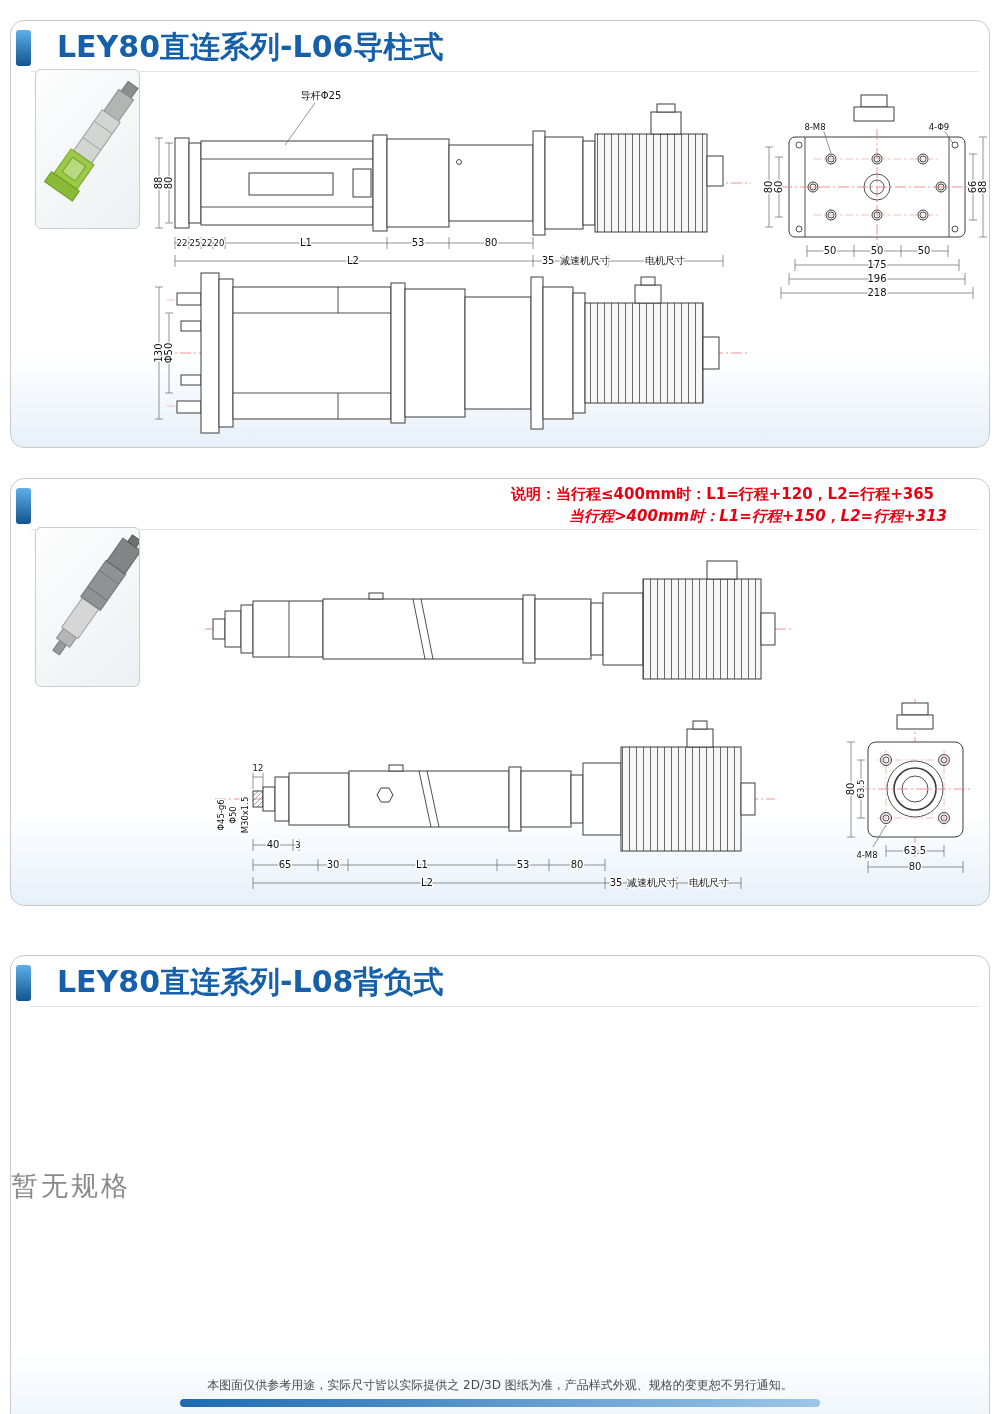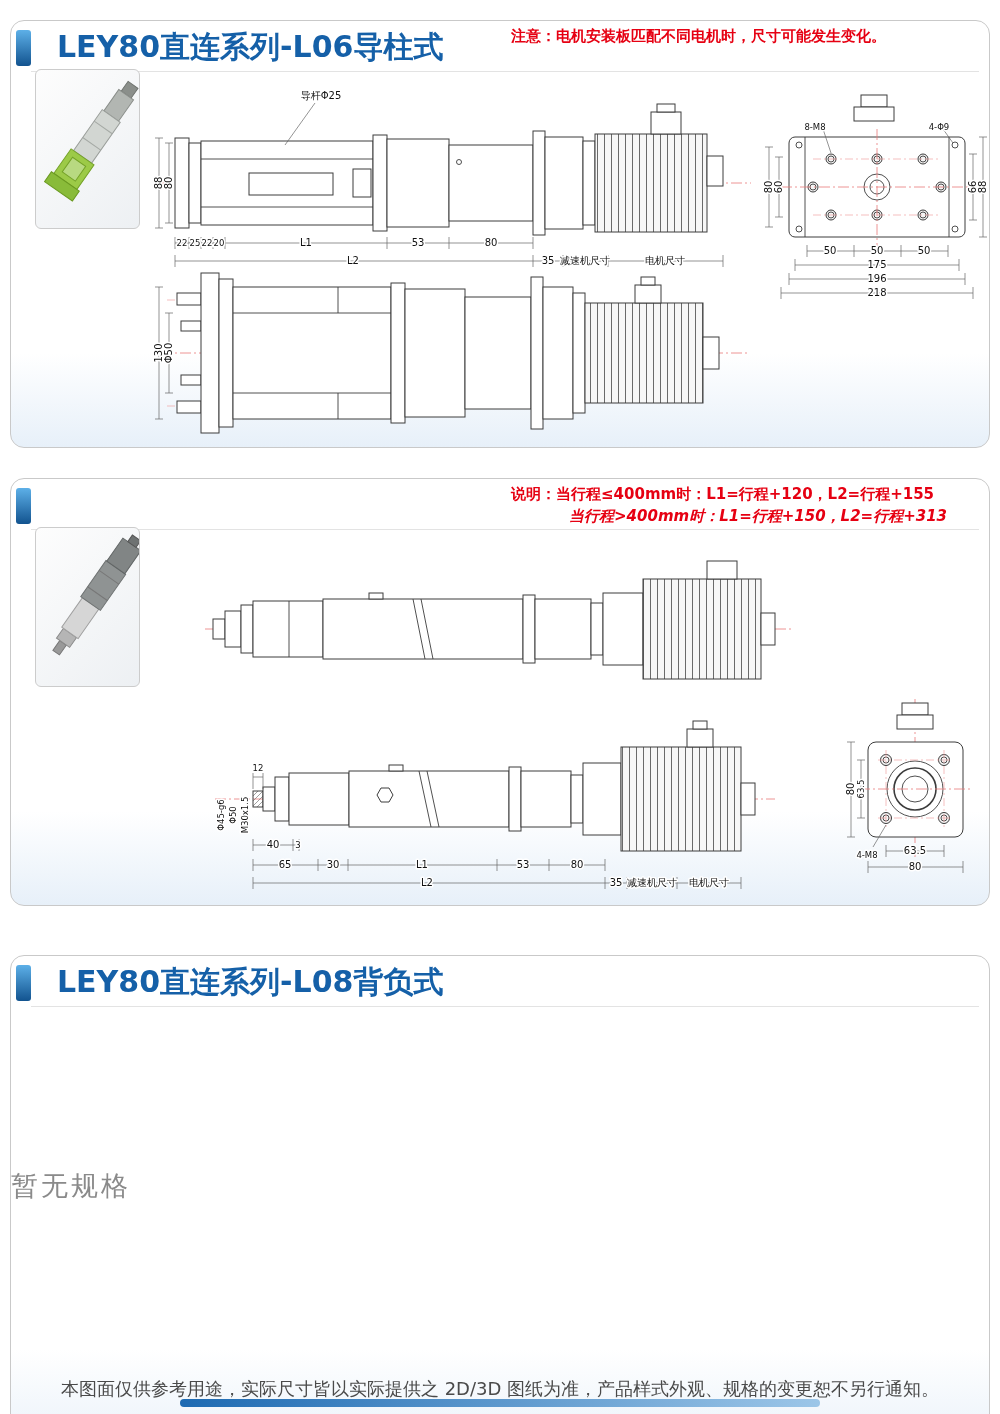--- a/index.html
+++ b/index.html
@@ -34,21 +34,21 @@
     border:1px solid #ccc; border-radius:6px;
     background:linear-gradient(135deg,#fdfdfd,#edf0f3);
   }
   svg.draw { position:absolute; overflow:visible; }
   .empty-text {
     position:absolute; top:212px; width:100%; text-align:left;
     font-size:27px; color:#8a8a8a; letter-spacing:3px;
   }
   .footer-text {
     position:absolute; top:1377px; width:100%; text-align:center;
-    font-size:18px; color:#4a4a4a;
+    font-size:12px; color:#4a4a4a;
   }
   .footer-bar {
     position:absolute; top:1399px; left:180px; width:640px; height:8px;
     border-radius:4px;
     background:linear-gradient(90deg,#1d6ab2,#9cc6e8);
   }
   
   .o   { fill:#ffffff; stroke:#3c3c3c; stroke-width:1; }
   .o2  { fill:#f4f4f4; stroke:#3c3c3c; stroke-width:1; }
   .l   { stroke:#3c3c3c; stroke-width:0.9; fill:none; }
@@ -74,21 +74,20 @@
     <pattern id="hatch" width="5" height="5" patternUnits="userSpaceOnUse">
       <path d="M0,5 L5,0" stroke="#777" stroke-width="0.7"></path>
     </pattern>
   </defs>
 </svg>
 
 <section class="card" style="top:20px;height:428px">
   <div class="hdr-bar"></div>
   <h1 class="title">LEY80直连系列-L06导柱式</h1>
   <div class="notes">
-    <div>注意：电机安装板匹配不同电机时，尺寸可能发生变化。</div>
   </div>
   <div class="hdr-line"></div>
 
   <div class="thumb">
     <svg width="103" height="158" viewBox="0 0 103 158">
       <g transform="translate(50,82) rotate(35)">
         <rect x="-6" y="-82" width="12" height="12" fill="#8b8f8b" stroke="#6d716d"></rect>
         <rect x="-9" y="-70" width="18" height="26" fill="#b2b6b2" stroke="#8a8e8a"></rect>
         <rect x="-11" y="-44" width="22" height="50" fill="#d2d6d2" stroke="#9a9e9a"></rect>
         <path d="M-11,-30 H11 M-11,-10 H11" stroke="#a5a9a5" fill="none"></path>
@@ -224,21 +223,21 @@
       <path class="dim" d="M6,24 V156 M2,24 H10 M2,156 H10 M16,50 V130 M12,50 H20 M12,130 H20"></path>
       <text class="dt" transform="translate(6,90) rotate(-90)">130</text>
       <text class="dt" transform="translate(16,90) rotate(-90)">Φ50</text>
     </g>
   </svg>
 </section>
 
 <section class="card" style="top:478px;height:428px">
   <div class="hdr-bar"></div>
   <div class="notes">
-    <div>说明：当行程≤400mm时：L1=行程+120，L2=行程+155</div>
+    <div>说明：当行程≤400mm时：L1=行程+120，L2=行程+365</div>
     <div class="indent">当行程&gt;400mm时：L1=行程+150，L2=行程+313</div>
   </div>
   <div class="hdr-line"></div>
 
   <div class="thumb">
     <svg width="103" height="158" viewBox="0 0 103 158">
       <g transform="translate(50,82) rotate(35)">
         <rect x="-4" y="40" width="8" height="12" fill="#999999" stroke="#777777"></rect>
         <rect x="-8" y="28" width="16" height="12" fill="#b5b5b5" stroke="#8a8a8a"></rect>
         <rect x="-10" y="-8" width="20" height="36" fill="#d6d6d6" stroke="#a0a0a0"></rect>

